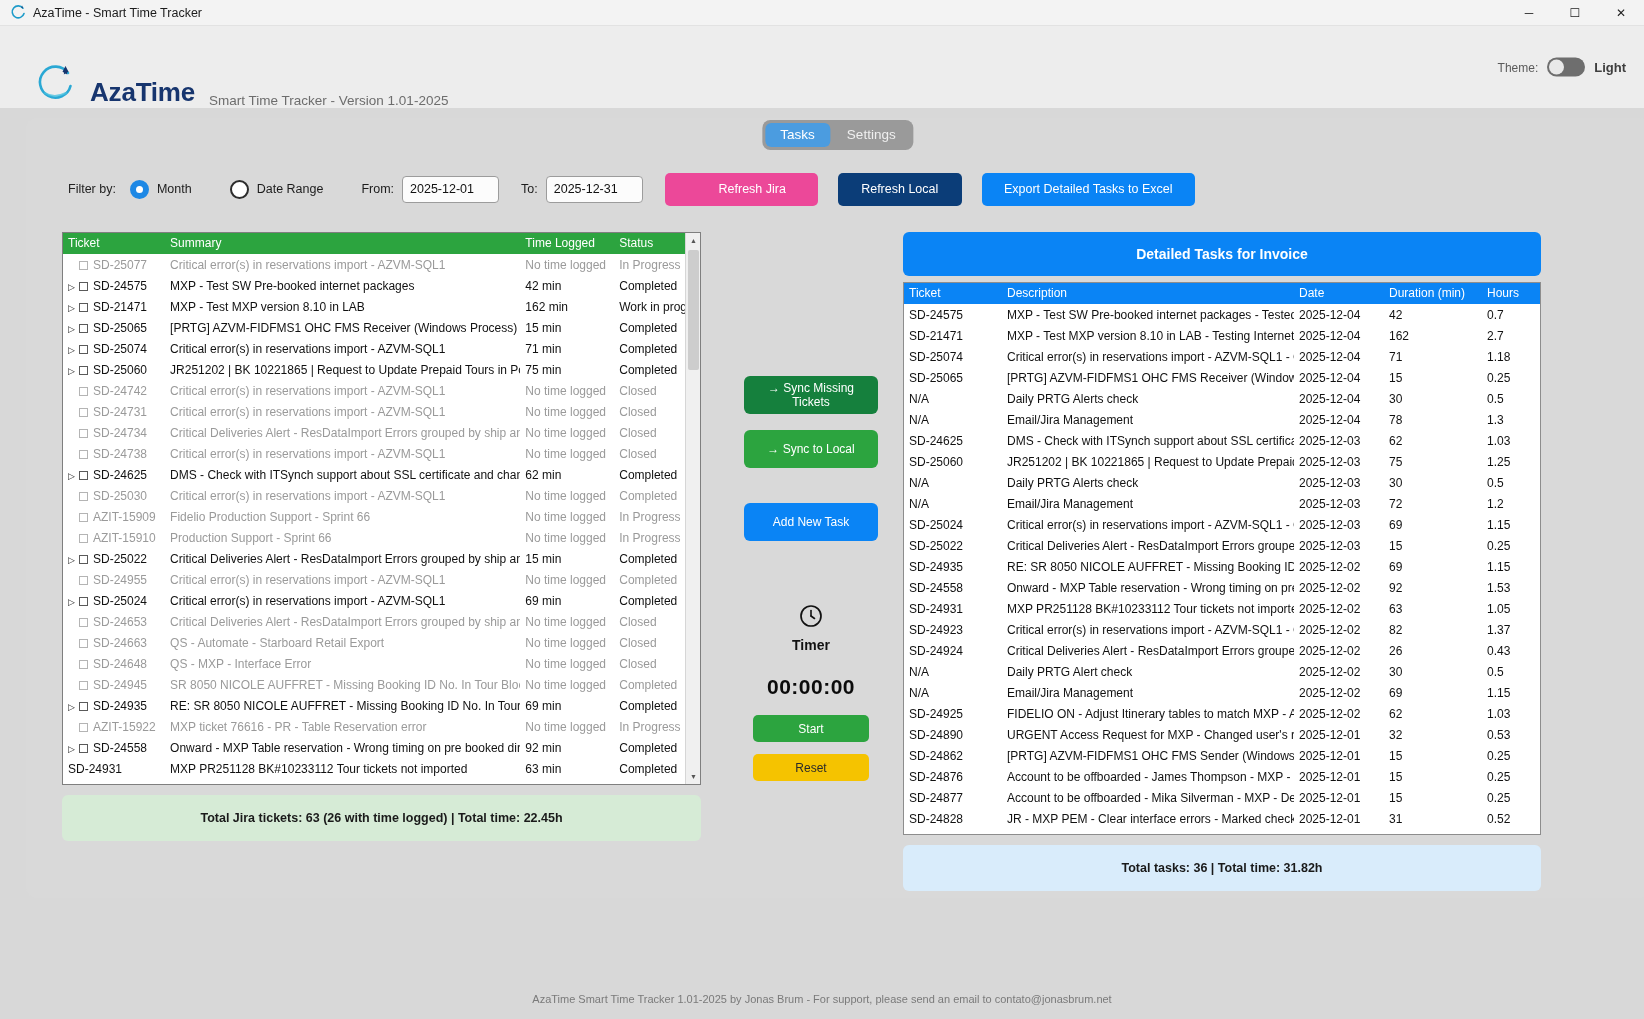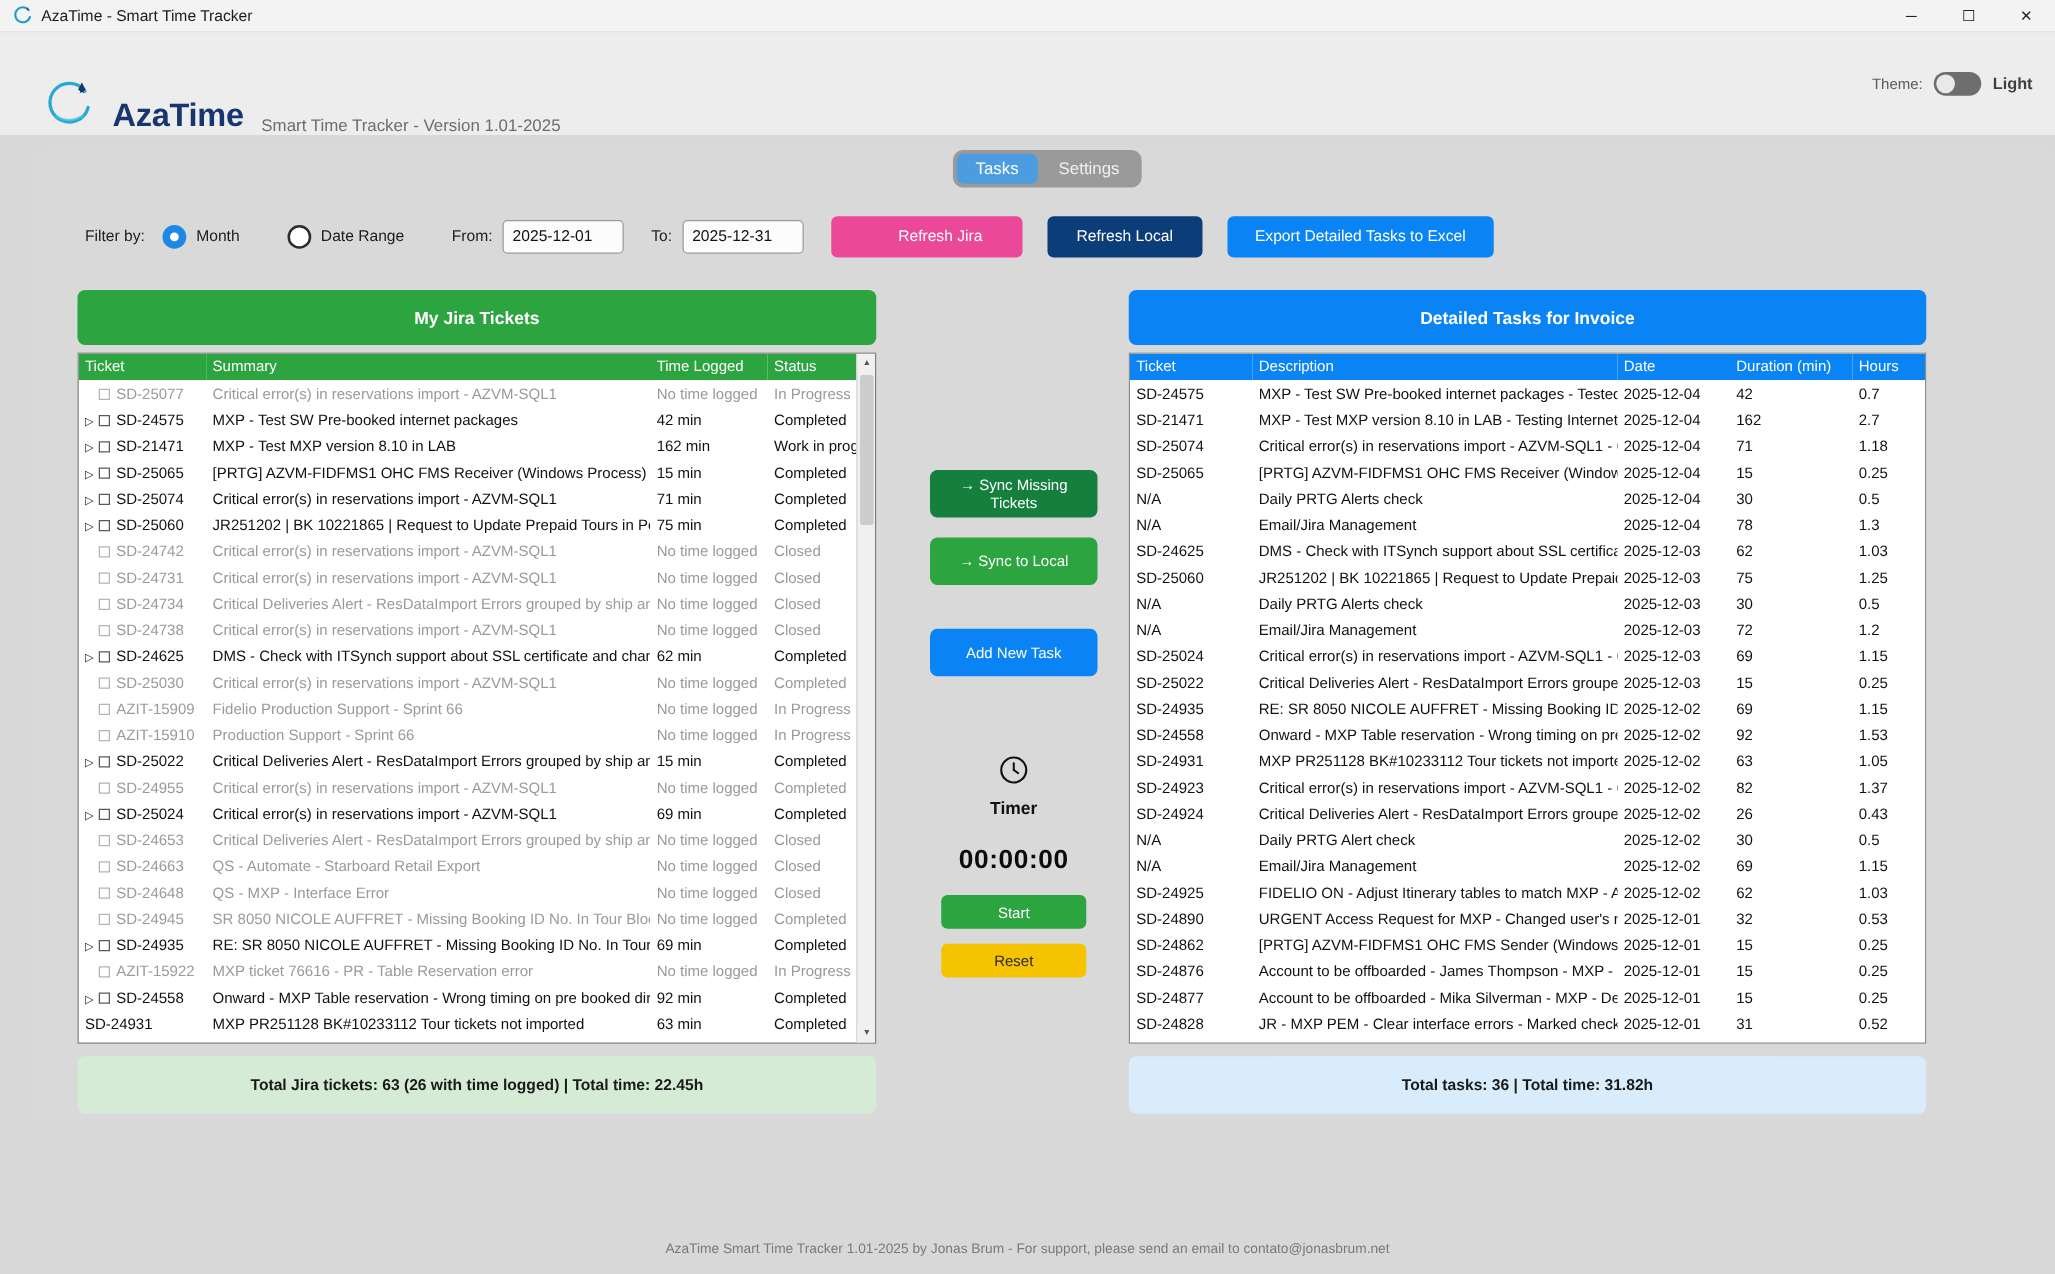--- a/index.html
+++ b/index.html
@@ -298,21 +298,20 @@
 
     <span class="date-label">To:</span>
     <input class="date-input" value="2025-12-31" style="">
 
     <button class="fbtn green">Refresh Jira</button>
     <button class="fbtn navy">Refresh Local</button>
     <button class="fbtn blue">Export Detailed Tasks to Excel</button>
   </div>
 
   <div class="col-left">
-    <div class="panel-head green">My Jira Tickets</div>
     <div class="grid-wrap left">
       <table class="grid g-left">
         <colgroup>
             <col style="width:100px">
             <col style="width:348px">
             <col style="width:92px">
             <col style="width:84px">
           </colgroup>
         <thead>
             <tr>

